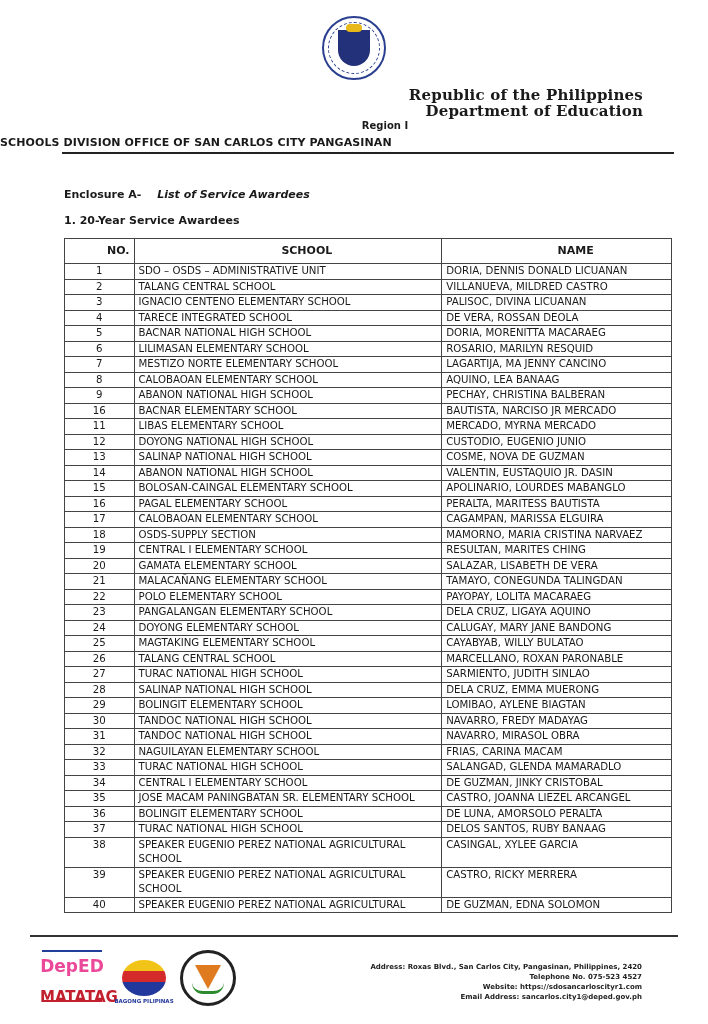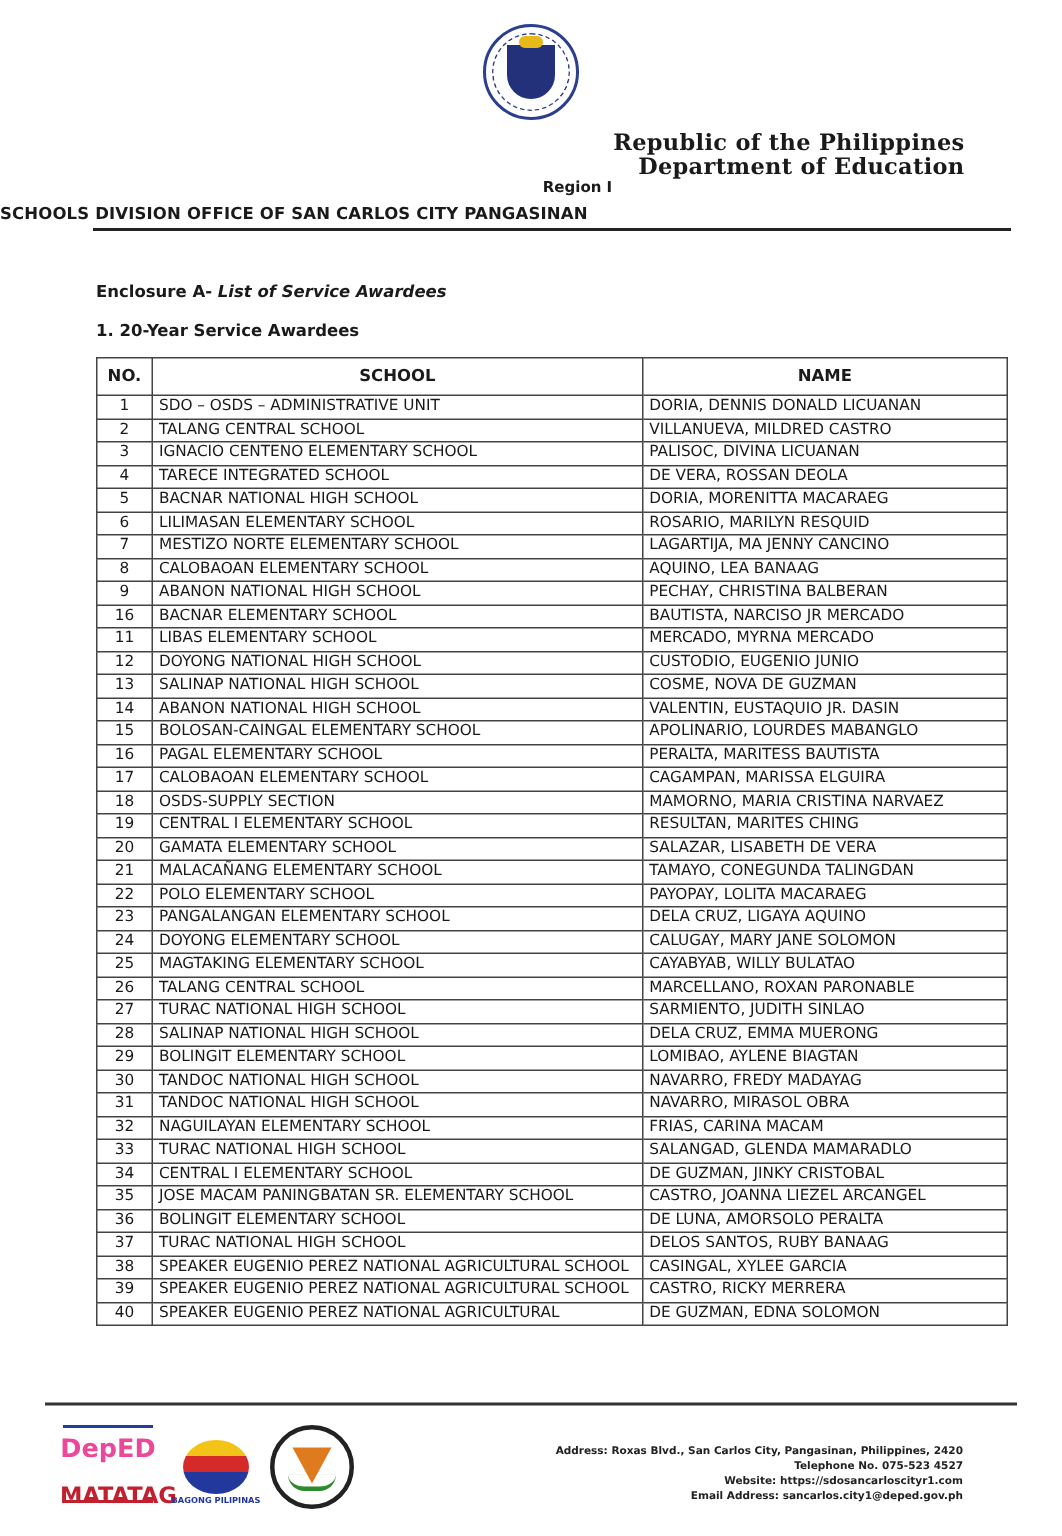--- a/index.html
+++ b/index.html
@@ -6,25 +6,25 @@
   body { width:708px; height:1024px; position:relative; overflow:hidden; font-family:"DejaVu Sans", sans-serif; color:#1a1a1a; }
   .seal { position:absolute; left:322px; top:16px; width:64px; height:64px; border-radius:50%; border:2px solid #2a3f8f; background:#fff; box-sizing:border-box; }
   .seal .inner { position:absolute; left:14px; top:12px; width:32px; height:36px; background:#23307a; border-radius:0 0 16px 16px; }
   .seal .torch { position:absolute; left:22px; top:6px; width:16px; height:8px; background:#e8b818; border-radius:4px; }
   .seal .ring-text { position:absolute; left:4px; top:4px; right:4px; bottom:4px; border-radius:50%; border:1px dashed #2a3f8f; }
   .gothic { position:absolute; left:0; width:643px; text-align:right; font-family:"DejaVu Serif", serif; font-weight:bold; font-size:15px; letter-spacing:0.2px; }
   .region { position:absolute; left:0; width:708px; top:120px; text-align:center; font-size:10px; font-weight:bold;padding-left:31px; }
   .sdo { position:absolute; left:0; width:708px; top:136px; text-align:left; font-size:11px; font-weight:bold; letter-spacing:0.1px; }
   .rule-top { position:absolute; left:62px; width:612px; top:152px; height:2px; background:#222; }
   .encl { position:absolute; left:64px; top:188px; font-size:11px; font-weight:bold; }
-  .encl i { font-style:italic; }
+  .encl i { font-style:italic;margin-left:12px; }
   .sect { position:absolute; left:64px; top:214px; font-size:11px; font-weight:bold; }
   table.list { position:absolute; left:64px; top:238px; width:608px; border-collapse:collapse; font-size:10.2px; }
   table.list th, table.list td { border:1px solid #444; padding:0 4px; line-height:14.5px; vertical-align:top; }
-  table.list th { height:24px; font-weight:bold; font-size:11px; vertical-align:middle; }
+  table.list th { height:24px; font-weight:bold; font-size:11px; vertical-align:middle;padding-left:42px; }
   table.list td.no { text-align:center; width:28px; }
   table.list col.c1 { width:36px; } table.list col.c2 { width:328px; } table.list col.c3 { width:244px; }
   .rule-bot { position:absolute; left:30px; width:648px; top:935px; height:2px; background:#333; }
   .logo-deped { position:absolute; left:40px; top:950px; width:64px; height:56px; }
   .logo-deped .bar { position:absolute; left:2px; top:0; width:60px; height:2px; background:#1f3f9a; }
   .logo-deped .t1 { position:absolute; left:0; top:6px; width:64px; text-align:center; font-weight:bold; font-size:17px; color:#ec4899; }
   .logo-deped .t2 { position:absolute; left:0; top:38px; width:64px; text-align:center; font-weight:bold; font-size:15px; color:#c2202e; }
   .logo-deped .bar2 { position:absolute; left:2px; top:50px; width:60px; height:2px; background:#c2202e; }
   .logo-bp { position:absolute; left:118px; top:954px; width:52px; height:52px; }
   .logo-bp .c { position:absolute; left:4px; top:6px; width:44px; height:36px; border-radius:50%; background:linear-gradient(180deg,#f2c418 0 30%, #d42a2a 30% 60%, #23389c 60%); }
@@ -179,21 +179,21 @@
         <td>PAYOPAY, LOLITA MACARAEG</td>
       </tr>
       <tr>
         <td class="no">23</td>
         <td>PANGALANGAN ELEMENTARY SCHOOL</td>
         <td>DELA CRUZ, LIGAYA AQUINO</td>
       </tr>
       <tr>
         <td class="no">24</td>
         <td>DOYONG ELEMENTARY SCHOOL</td>
-        <td>CALUGAY, MARY JANE SOLOMON</td>
+        <td>CALUGAY, MARY JANE BANDONG</td>
       </tr>
       <tr>
         <td class="no">25</td>
         <td>MAGTAKING ELEMENTARY SCHOOL</td>
         <td>CAYABYAB, WILLY BULATAO</td>
       </tr>
       <tr>
         <td class="no">26</td>
         <td>TALANG CENTRAL SCHOOL</td>
         <td>MARCELLANO, ROXAN PARONABLE</td>

